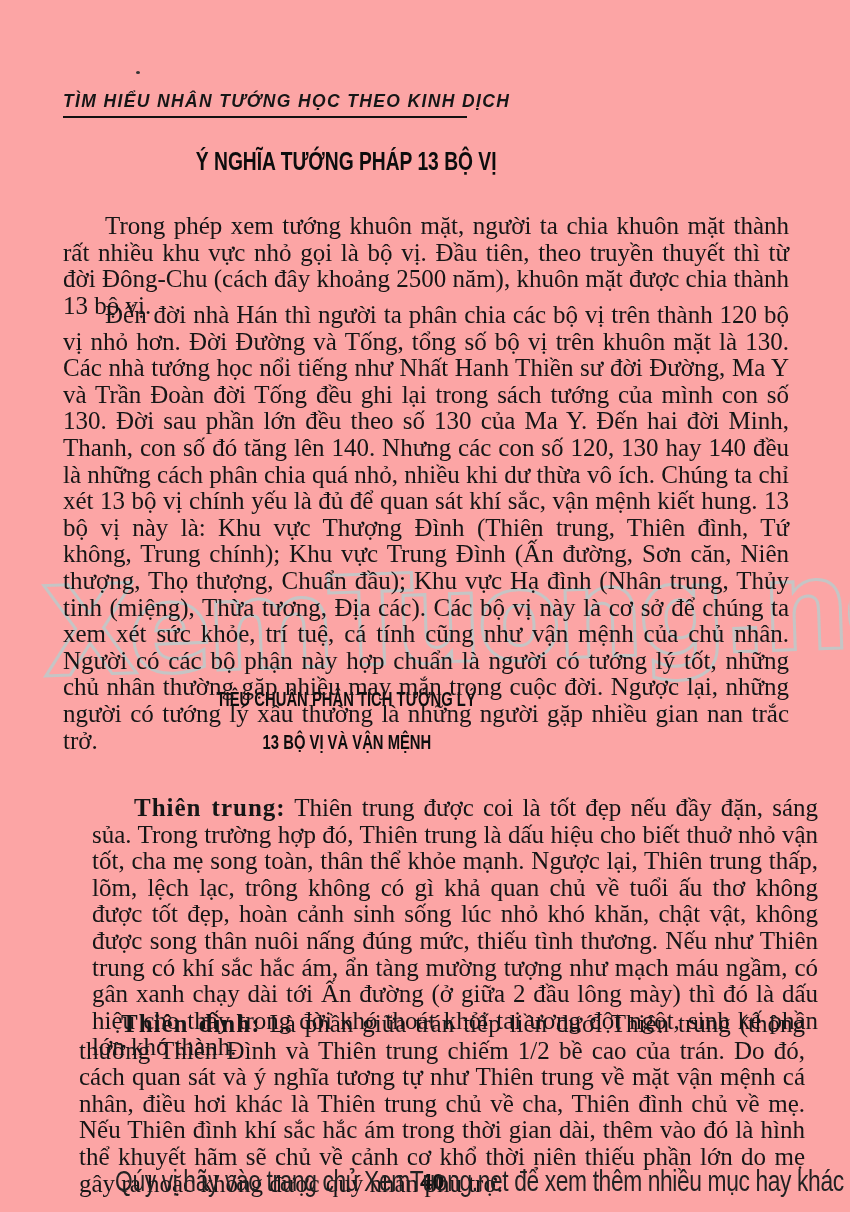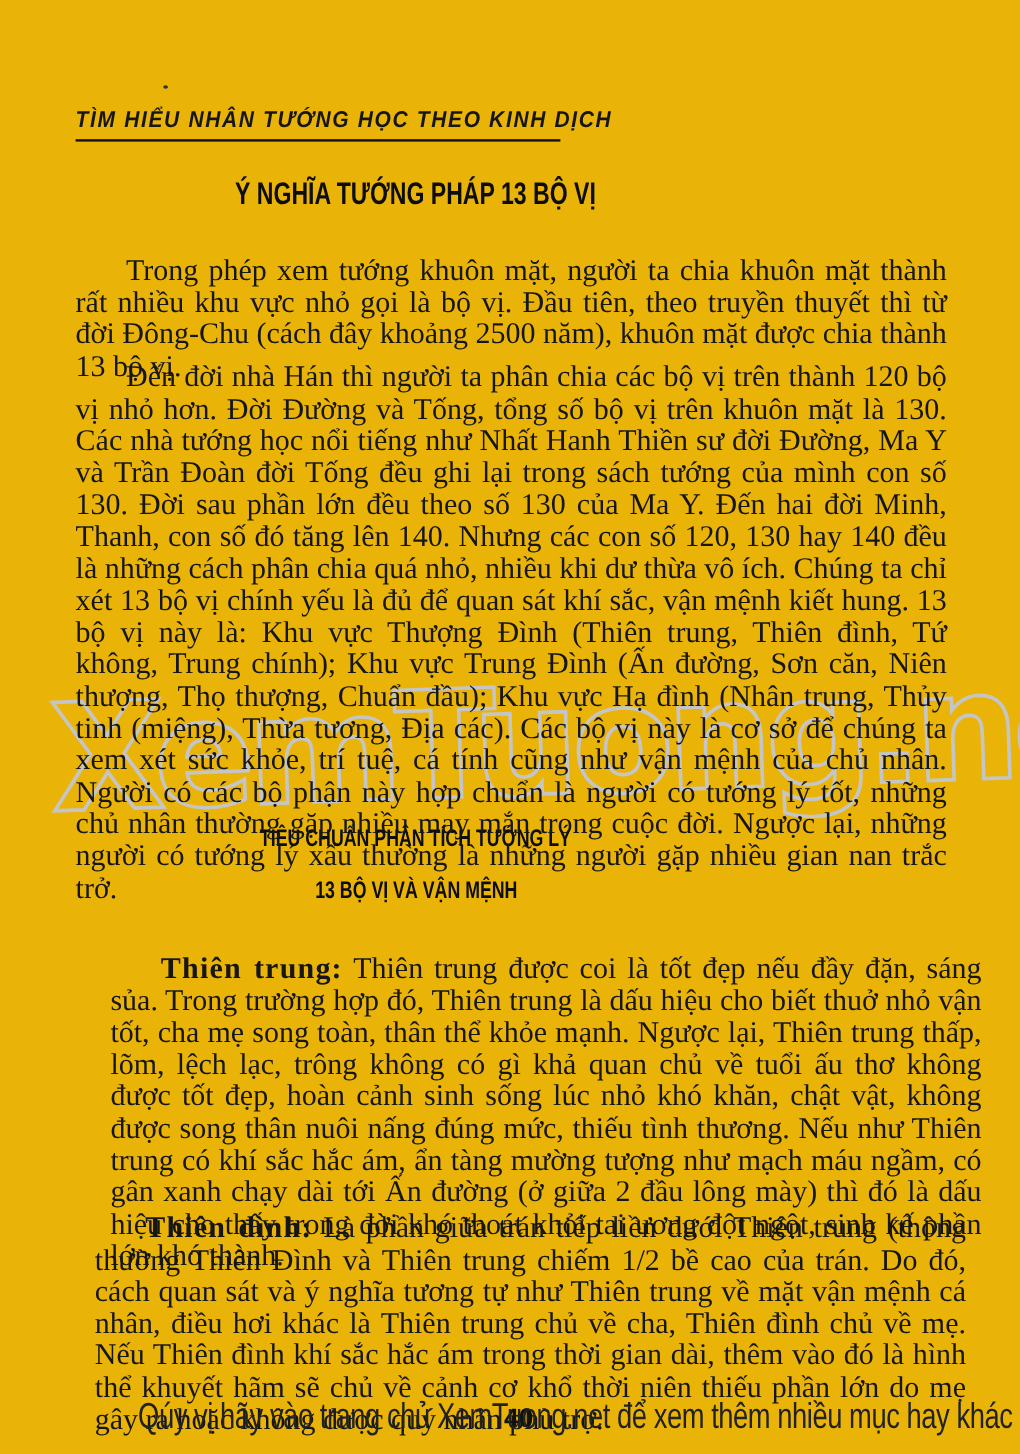--- a/index.html
+++ b/index.html
@@ -1,19 +1,19 @@
 <!DOCTYPE html>
 <html><head>
 <meta charset="utf-8">
 <style>
   html,body{margin:0;padding:0;background:#e8e8e8;}
   .page{
     position:relative;
     width:850px;height:1212px;
-    background:#eab308;
+    background:#fca5a5;
     overflow:hidden;
     font-family:"Liberation Serif", serif;
     color:#161616;
   }
   
   .runhead{
     position:absolute;left:63px;top:90px;width:404px;
     border-bottom:2px solid #111;
     padding-bottom:4px;
     white-space:nowrap;

